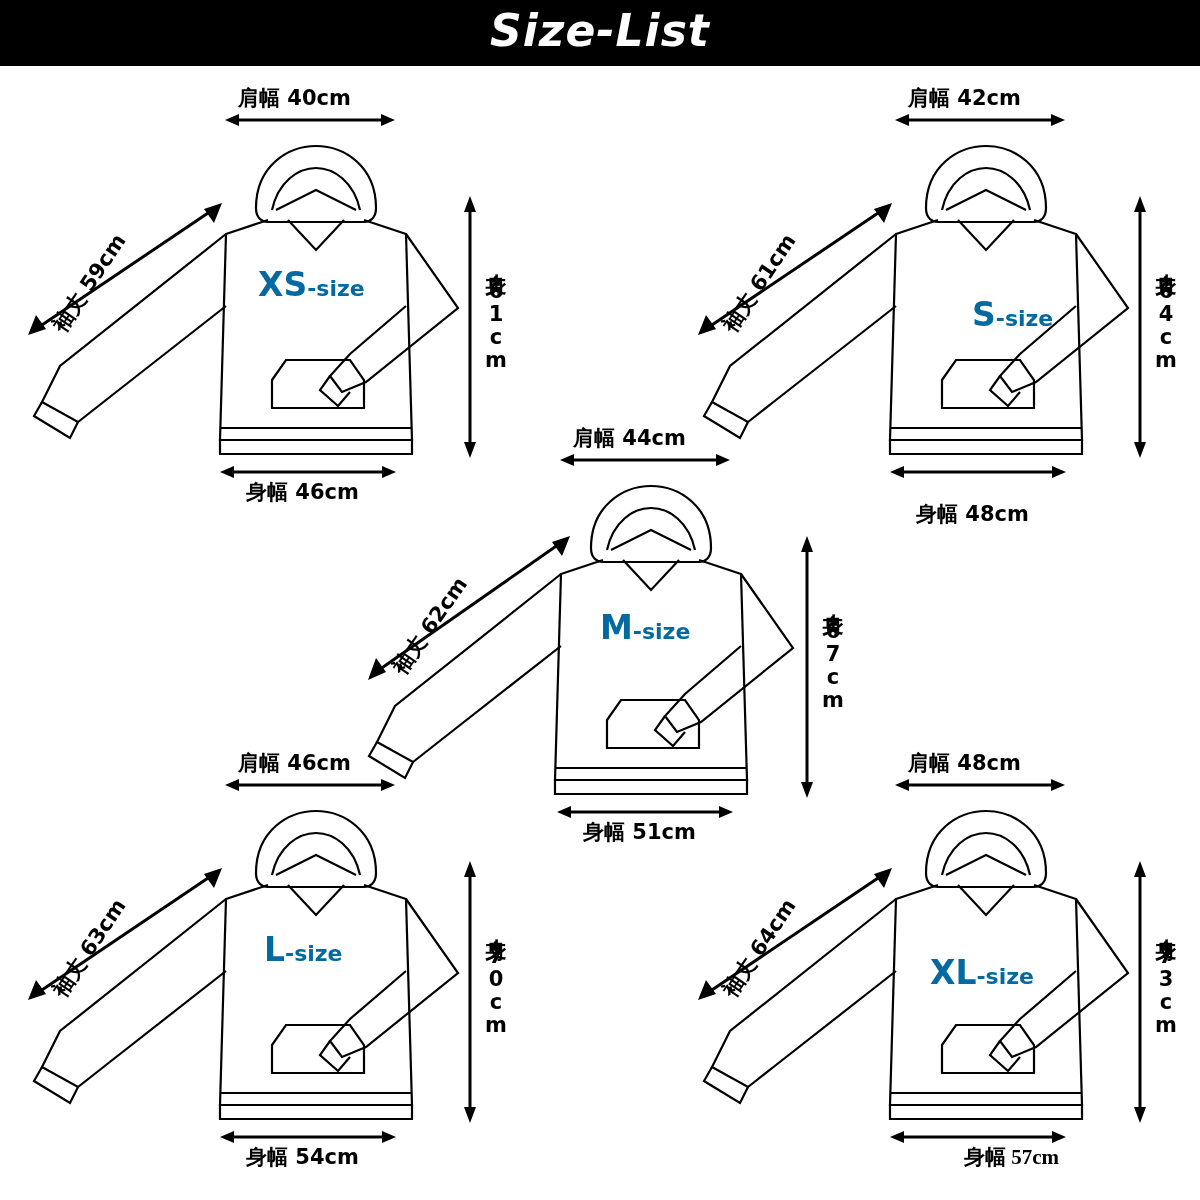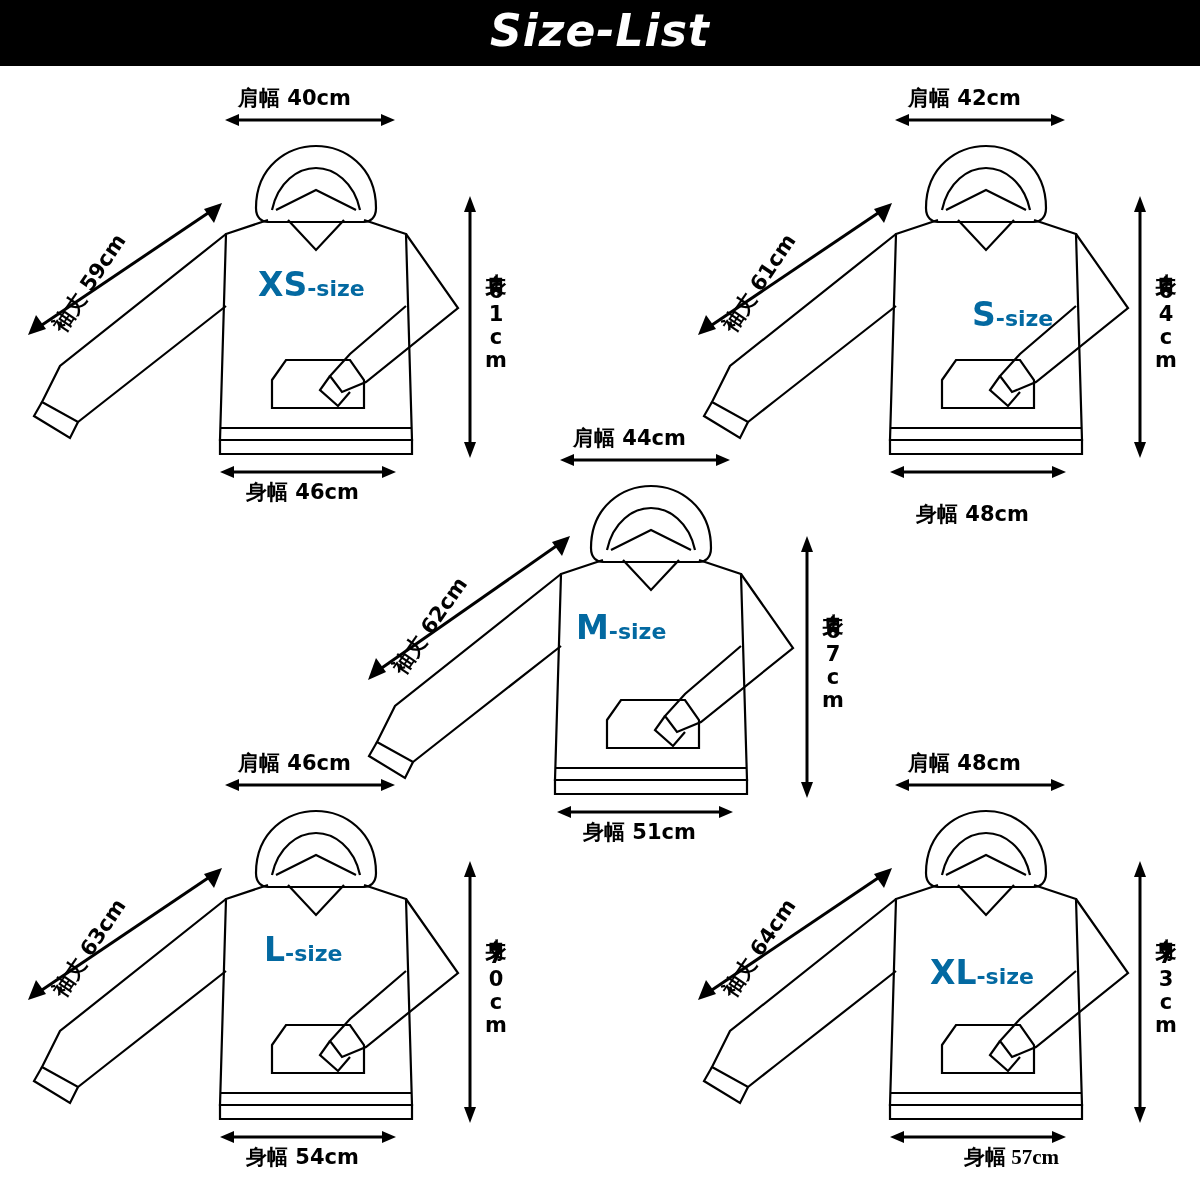--- a/index.html
+++ b/index.html
@@ -194,21 +194,21 @@
       <path d="M268 110 L296 140 L324 110"></path>
       <path d="M200 318 L392 318"></path>
       <path d="M200 330 L392 330 L392 344 L200 344 Z"></path>
       <path d="M252 270 L266 250 L330 250 L344 270 L344 298 L252 298 Z"></path>
       <path d="M206 124 L40 256 L22 292 L58 312 L86 290 L206 196"></path>
       <path d="M22 292 L14 306 L50 328 L58 312"></path>
       <path d="M386 124 L438 198 L346 272 L322 282 L310 266 L330 244 L386 196"></path>
       <path d="M310 266 L300 280 L318 296 L330 282"></path>
     </svg>
   </div>
-  <div class="size-label" style="left:576px; top:608px;">
+  <div class="size-label" style="left:600px; top:608px;">
     <span class="big">M</span><span class="small">-size</span>
   </div>
   <svg class="garment" style="left:560px; top:450px;" width="170" height="20">
     <line x1="6" y1="10" x2="164" y2="10" stroke="#000" stroke-width="3"></line>
     <polygon points="0,10 14,4 14,16" fill="#000"></polygon>
     <polygon points="170,10 156,4 156,16" fill="#000"></polygon>
   </svg>
   <div class="dim" style="left:573px; top:424px;">肩幅 44cm</div>
 
   <svg class="garment" style="left:360px; top:528px;" width="218" height="160">

